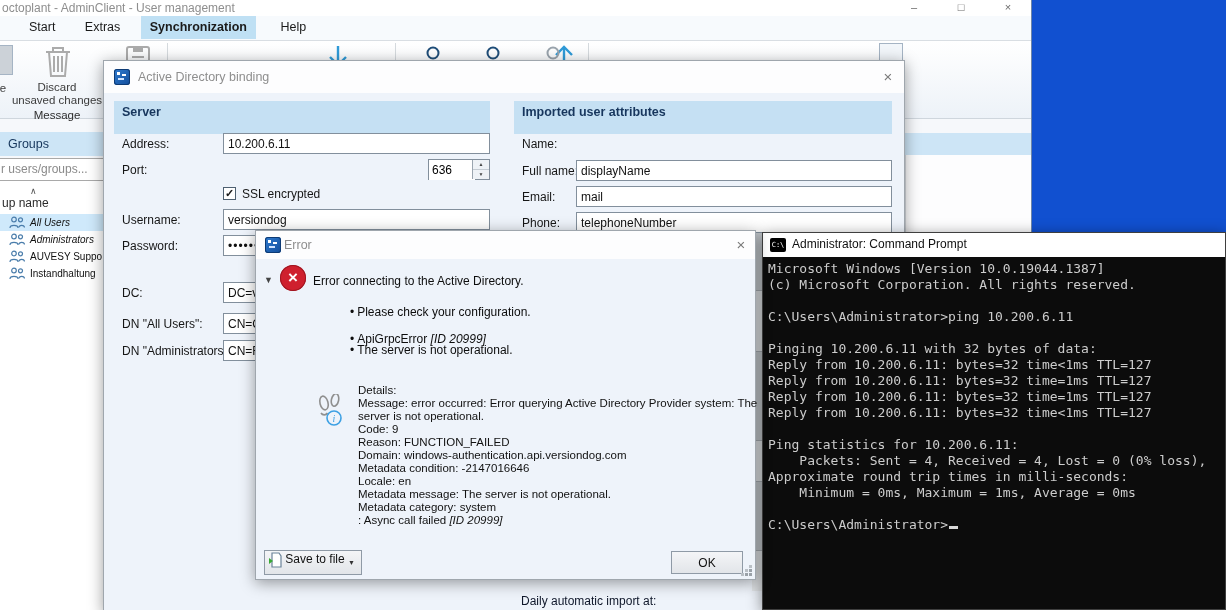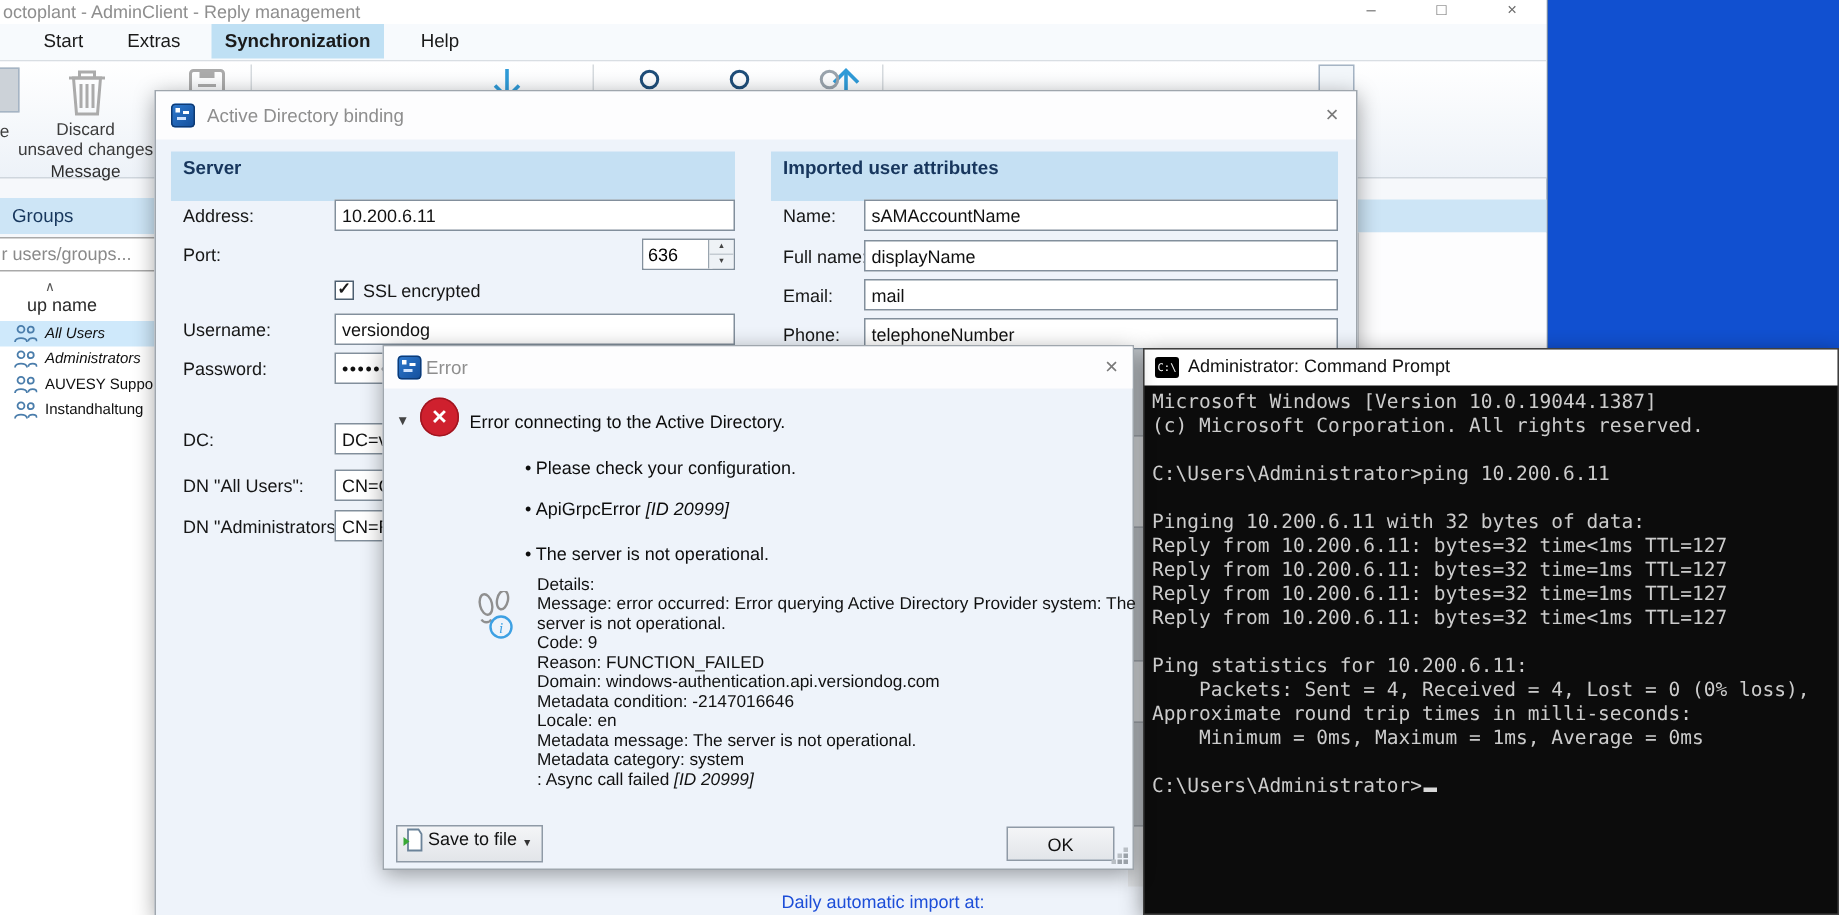--- a/index.html
+++ b/index.html
@@ -29,21 +29,21 @@
 
   
   #panel-bg{position:absolute;left:0;top:158px;width:103px;height:452px;background:#fff;
             border-top:1px solid #b5b5b5;box-sizing:border-box}
   #groups-header{position:absolute;left:0;top:132px;width:103px;height:24px;background:#cde5f6;
                  color:#16365c;font-weight:normal;font-size:12.5px;line-height:24px;padding-left:8px;box-sizing:border-box}
   #groups-filter{position:absolute;left:0;top:158px;width:103px;height:23px;background:#fff;
                  border-top:1px solid #a9a9a9;border-bottom:1px solid #a9a9a9;box-sizing:border-box;
                  font-size:12px;color:#8a8a8a;line-height:21px;padding-left:1px;white-space:nowrap;overflow:hidden}
   #groups-colhead{position:absolute;left:0;top:196px;width:114px;height:16px;font-size:12px;color:#2b2b2b;
-                  padding-left:18px;box-sizing:border-box;white-space:nowrap}
+                  padding-left:2px;box-sizing:border-box;white-space:nowrap}
   #sort-glyph{position:absolute;left:30px;top:186px;font-size:9px;color:#555}
   .grow{position:absolute;left:0;width:103px;height:17px;display:flex;align-items:center;gap:5px;
         padding-left:9px;box-sizing:border-box;white-space:nowrap;overflow:hidden}
   .grow.sel{background:#cfe9fb}
   .glabel{font-size:10px;color:#101010}
   .glabel.it{font-style:italic}
   #right-band{position:absolute;left:905px;top:133px;width:126px;height:22px;background:#cde5f6}
   #right-panel{position:absolute;left:905px;top:155px;width:126px;height:77px;background:#fdfdfe;
                border-left:1px solid #d7dbe0;box-sizing:border-box}
 
@@ -105,31 +105,31 @@
             color:#fff;font-family:"DejaVu Sans Mono",monospace;font-size:7px;line-height:14px;text-align:center}
   #cmd-title{position:absolute;left:29px;top:4px;font-size:12px;color:#101010;white-space:nowrap}
   #cmd-pre{position:absolute;left:5px;top:28px;margin:0;font-family:"DejaVu Sans Mono",monospace;
            font-size:13px;line-height:16px;color:#cccccc;white-space:pre}
   #cursor{display:inline-block;width:9px;height:3px;background:#d8d8d8;margin-left:1px}
 
   
   #ad-dlg{left:103px;top:60px;width:802px;height:552px;z-index:10}
   #ad-sliver{position:absolute;left:648px;top:170px;width:12px;height:360px;background:#e4e7ea}
   .sliver-seg{position:absolute;left:0;width:12px;background:#c7ccd1;border:1px solid #aab0b6;box-sizing:border-box}
-  #ad-footer{position:absolute;left:417px;top:533px;font-size:12px;color:#1d4ed8}
+  #ad-footer{position:absolute;left:417px;top:533px;font-size:12px;color:#0f172a}
 
   
   .ticon{position:absolute}
 </style>
 </head>
 <body class="nosel">
 
 <div id="main">
   <div id="main-titlebar">
-    <span id="main-title">octoplant - AdminClient - Reply management</span>
+    <span id="main-title">octoplant - AdminClient - User management</span>
     <span class="wbtn" style="left:901px">–</span>
     <span class="wbtn" style="left:948px">□</span>
     <span class="wbtn" style="left:995px">×</span>
   </div>
 
   <div id="menubar">
     <span class="menu-item">Start</span>
     <span class="menu-item">Extras</span>
     <span class="menu-item active">Synchronization</span>
     <span class="menu-item">Help</span>
@@ -314,21 +314,20 @@
 
   <span class="flabel" style="left:18px;top:256px">DN "All Users":</span>
   <input class="finput" style="left: 119px; top: 252px; width: 267px;" value="CN=C">
 
   <span class="flabel" style="left:18px;top:283px">DN "Administrators":</span>
   <input class="finput" style="left: 119px; top: 279px; width: 267px;" value="CN=R">
 
   <div class="sec-h" style="left:410px;top:40px;width:378px">Imported user attributes</div>
 
   <span class="flabel" style="left:418px;top:76px">Name:</span>
-  <input class="finput" style="left: 472px; top: 72px; width: 316px;" value="sAMAccountName">
 
   <span class="flabel" style="left:418px;top:103px">Full name:</span>
   <input class="finput" style="left: 472px; top: 99px; width: 316px;" value="displayName">
 
   <span class="flabel" style="left:418px;top:129px">Email:</span>
   <input class="finput" style="left: 472px; top: 125px; width: 316px;" value="mail">
 
   <span class="flabel" style="left:418px;top:155px">Phone:</span>
   <input class="finput" style="left: 472px; top: 151px; width: 316px;" value="telephoneNumber">
 
@@ -375,21 +374,21 @@
     <span>×</span>
   </div>
   <div id="err-msg">Error connecting to the Active Directory.</div>
 
   <div class="bullet-row" style="top:74px">
     <span class="dot">•</span><span>Please check your configuration.</span><i></i>
   </div>
   <div class="bullet-row" style="top:101px">
     <span class="dot">•</span><span>ApiGrpcError </span><i>[ID 20999]</i>
   </div>
-  <div class="bullet-row" style="top:131px">
+  <div class="bullet-row" style="top:112px">
     <span class="dot">•</span><span>The server is not operational.</span><i></i>
   </div>
 
   <span id="footprints">
     <svg width="30" height="34" viewBox="0 0 30 34">
       <g fill="none" stroke="#8f8f8f" stroke-width="1.6">
         <ellipse cx="8" cy="9" rx="4" ry="7" transform="rotate(-14 8 9)"></ellipse>
         <ellipse cx="19" cy="6" rx="3.6" ry="6.3" transform="rotate(12 19 6)"></ellipse>
         <path d="M5 19c1.5 2.5 5 2.5 6.5 0"></path>
       </g>

